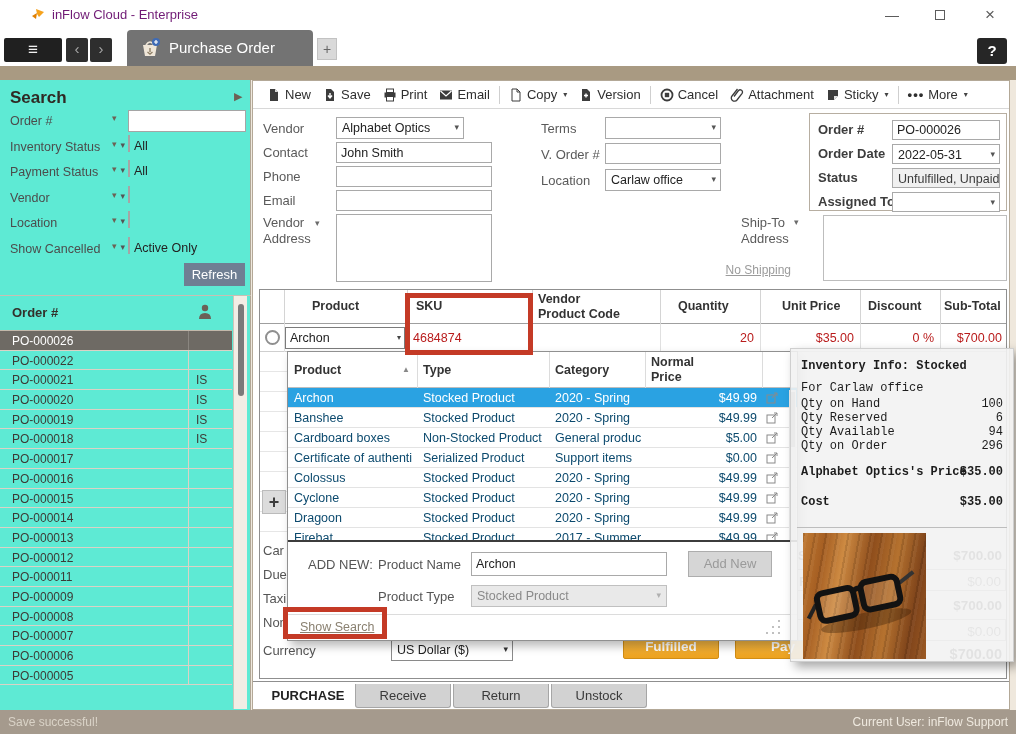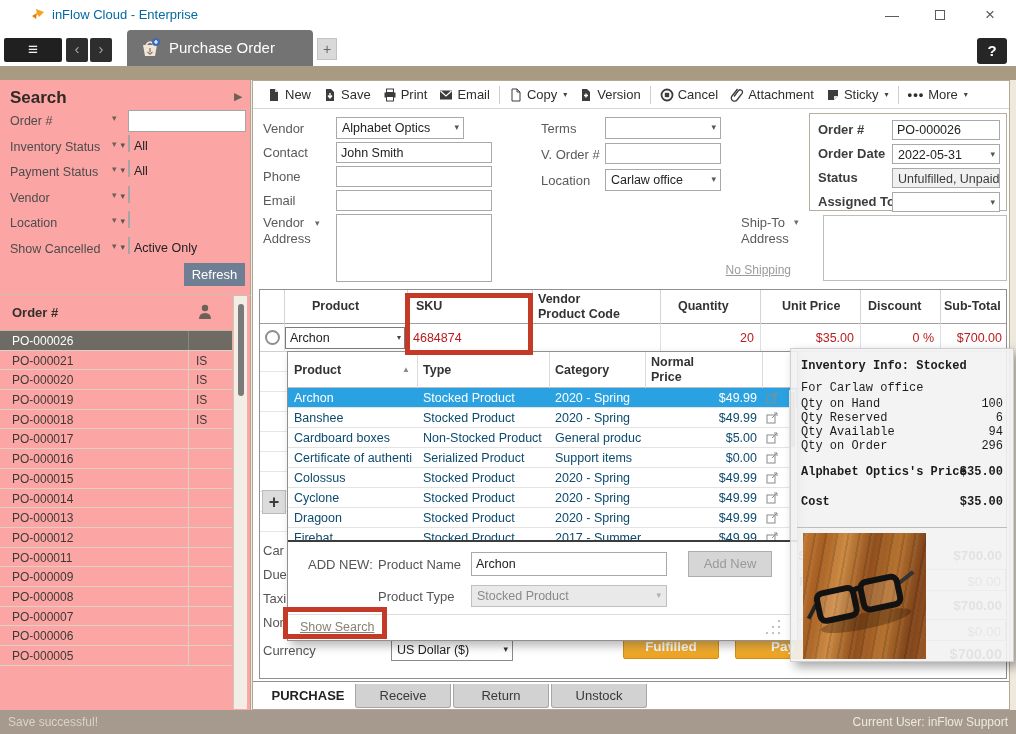--- a/index.html
+++ b/index.html
@@ -2,42 +2,42 @@
 <html><head>
 <meta charset="utf-8">
 <style>
   * { margin:0; padding:0; box-sizing:border-box; }
   html,body { width:1016px; height:734px; }
   body { font-family:"Liberation Sans",sans-serif; background:#efe8dd; position:relative; overflow:hidden; font-size:13px; color:#333; }
   .app { position:absolute; left:0; top:0; width:1016px; height:734px; background:#efe8dd; }
 
   
   .titlebar { position:absolute; left:0; top:0; width:1016px; height:30px; background:#fff; }
-  .app-title { position:absolute; left:52px; top:7px; color:#0369a1; font-size:13px; }
+  .app-title { position:absolute; left:52px; top:7px; color:#701a75; font-size:13px; }
   .logo { position:absolute; left:30px; top:7px; width:16px; height:16px; }
   .winbtn { position:absolute; top:0; height:30px; text-align:center; line-height:30px; color:#5c5c5c; font-size:14px; cursor:default; }
   .btn-min { left:868px; width:48px; }
   .btn-max { left:916px; width:48px; }
   .btn-max .sq { display:inline-block; width:10px; height:10px; border:1px solid #5c5c5c; margin-top:10px; }
   .btn-close { left:964px; width:52px; font-size:17px; }
 
   
   .tabbar { position:absolute; left:0; top:30px; width:1016px; height:36px; background:#fff; }
   .hamburger { position:absolute; left:4px; top:8px; width:58px; height:24px; background:#202020; border-radius:2px; color:#f0f0f0; text-align:center; line-height:23px; font-size:17px; }
   .navbtn { position:absolute; top:8px; width:22px; height:24px; background:#2e2e2e; border-radius:2px; color:#a8a8a8; text-align:center; line-height:22px; font-size:15px; }
   .nav-back { left:66px; }
   .nav-fwd { left:90px; }
   .po-tab { position:absolute; left:127px; top:0; width:186px; height:36px; background:#737373; border-radius:4px 4px 0 0; color:#fff; font-size:15px; line-height:36px; padding-left:42px; }
   .po-tab-icon { position:absolute; left:12px; top:7px; width:22px; height:22px; }
   .newtab { position:absolute; left:317px; top:8px; width:20px; height:22px; background:#d9d9d9; border:1px solid #c2c2c2; color:#666; text-align:center; line-height:20px; font-size:14px; }
   .tanstrip { position:absolute; left:0; top:66px; width:1016px; height:14px; background:#a99a82; }
   .helpbtn { position:absolute; left:977px; top:38px; width:30px; height:26px; background:#262626; border-radius:3px; color:#fff; font-weight:bold; text-align:center; line-height:26px; font-size:15px; }
 
   
-  .sidebar { position:absolute; left:0; top:80px; width:251px; height:630px; background:#fca5a5; border-right:1px solid #b1a695; }
+  .sidebar { position:absolute; left:0; top:80px; width:251px; height:630px; background:#5eead4; border-right:1px solid #b1a695; }
   .search-title { position:absolute; left:10px; top:8px; font-size:17px; font-weight:bold; color:#2f2a24; }
   .collapse-arrow { position:absolute; left:234px; top:10px; color:#6d6154; font-size:11px; }
   .sfield { position:absolute; left:0; width:251px; height:22px; }
   .sfield .lbl { position:absolute; left:10px; top:4px; font-size:12.5px; color:#4c4c4c; }
   .sfield .lblcaret { position:absolute; left:112px; top:3px; font-size:9px; color:#6d6154; }
   .sfield .ctrl { position:absolute; left:128px; top:0; width:118px; height:22px; }
   .tinput { width:100%; height:100%; border:1px solid #a5a5a5; background:#fff; font-family:"Liberation Sans",sans-serif; font-size:12.5px; padding:0 4px; color:#222; }
   .combo { position:relative; width:100%; height:100%; border:1px solid #a5a5a5; background:#fff; }
   .combo .val { position:absolute; left:5px; top:3px; font-size:12.5px; color:#222; white-space:nowrap; }
   .combo .car { position:absolute; right:4px; top:4px; font-size:9px; color:#555; }
@@ -246,20 +246,24 @@
       <div class="ol-head">
         <span class="t">Order #</span>
         <svg class="person-ic" viewBox="0 0 14 16">
           <circle cx="7" cy="4" r="3.2" fill="#6b6157"></circle>
           <path d="M1 15 Q1 9 7 9 Q13 9 13 15 Z" fill="#6b6157"></path>
         </svg>
       </div>
       <div class="ol-rows" id="order-rows">
           <div class="ol-row sel">
             <span class="ol-id">PO-000026</span>
+            <span class="ol-flag"></span>
+          </div>
+          <div class="ol-row">
+            <span class="ol-id">PO-000022</span>
             <span class="ol-flag"></span>
           </div>
           <div class="ol-row">
             <span class="ol-id">PO-000021</span>
             <span class="ol-flag">IS</span>
           </div>
           <div class="ol-row">
             <span class="ol-id">PO-000020</span>
             <span class="ol-flag">IS</span>
           </div>

